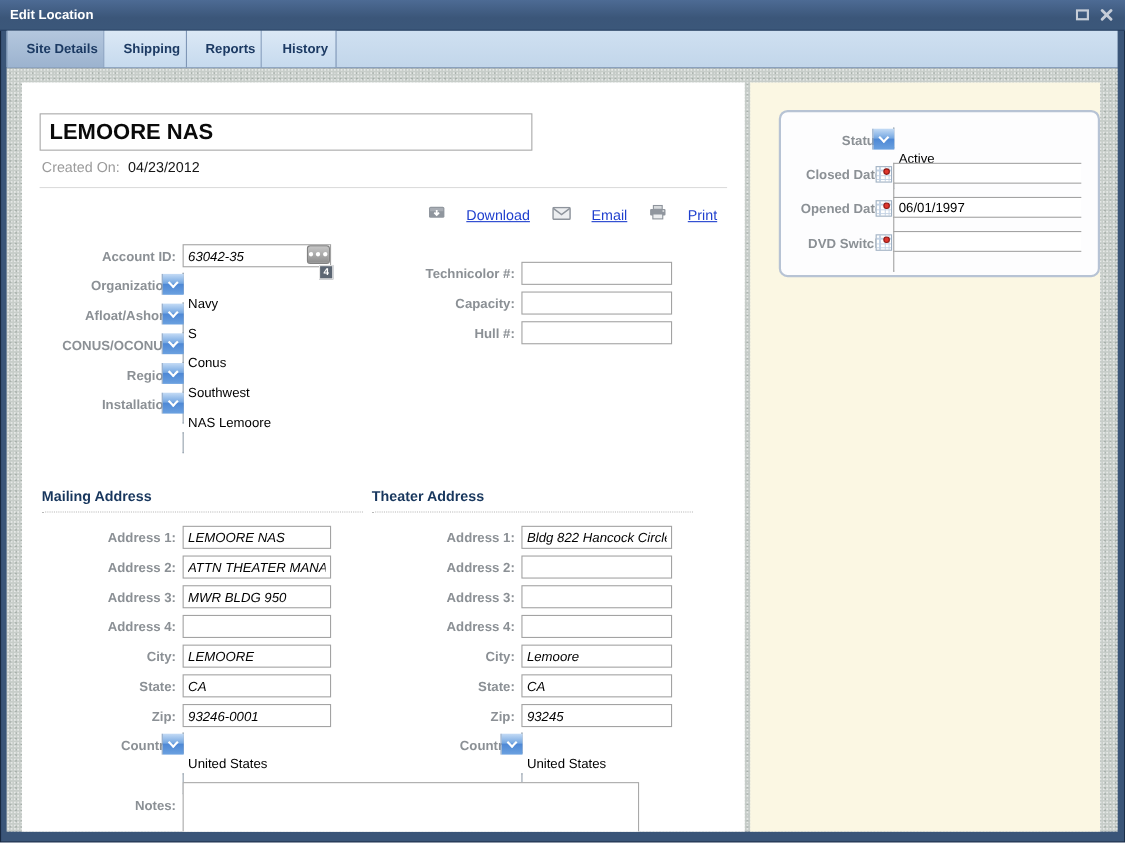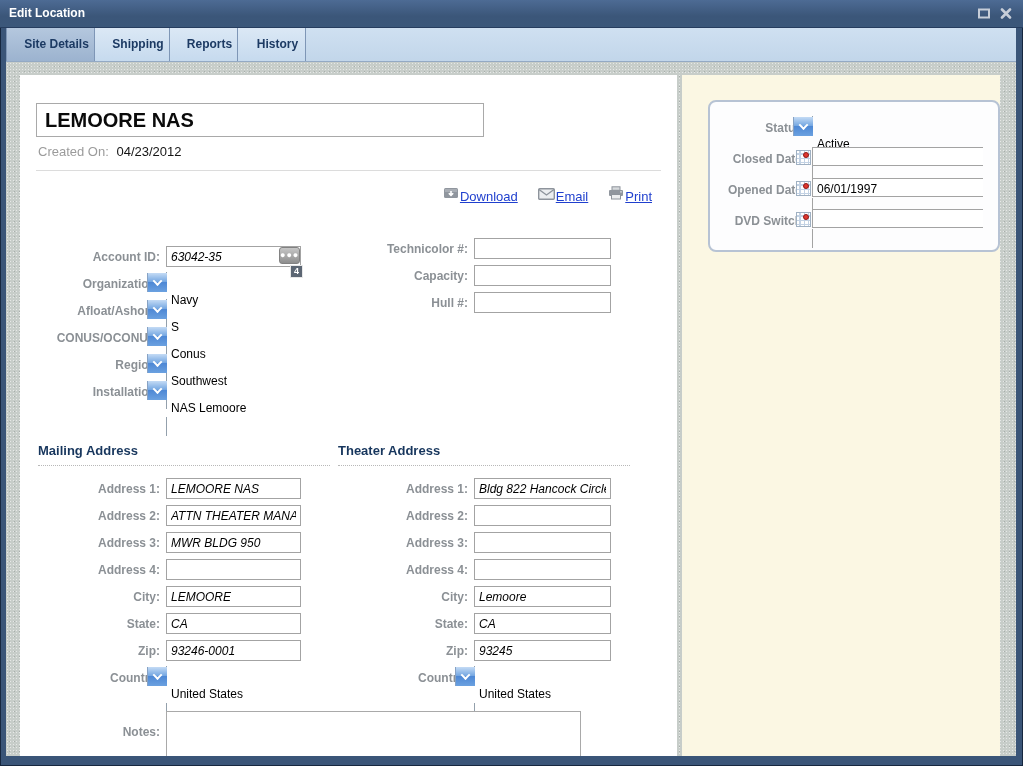--- a/index.html
+++ b/index.html
@@ -34,33 +34,33 @@
   
   .name-input { position:absolute; left:16px; top:28px; width:448px; height:34px; border:1px solid #a9a9a9;
     font-family:"Liberation Sans",sans-serif; font-size:20px; font-weight:bold; color:#0a0a0a; padding:0 8px; }
   .created-row { position:absolute; left:18px; top:69px; font-size:13px; }
   .created-label { color:#9b9b9b; }
   .created-value { color:#151515; margin-left:4px; }
   .hdr-divider { position:absolute; left:16px; top:95px; width:625px; border-top:1px solid #dcdcdc; }
 
   
   .links-row { position:absolute; top:111px; right:25px; display:flex; gap:20px; align-items:center; }
-  .link-item { display:flex; align-items:flex-end; gap:1px; cursor:pointer; }
+  .link-item { display:flex; align-items:center; gap:19px; cursor:pointer; }
   .link-item a { color:#1f3fce; font-size:13px; text-decoration:underline; }
 
   
   .frow { display:flex; align-items:center; height:27px; }
   .flabel { font-size:12px; font-weight:bold; color:#8b9095; text-align:right; padding-right:6px; flex:none; }
   .col-left .flabel { width:138px; }
   .col-left .fctrl { width:135px; }
   .col-right .flabel { width:142px; }
   .col-right .fctrl { width:137px; }
   .fctrl { position:relative; flex:none; height:21px; }
 
-  #top-form-left  { position:absolute; left:8px;  top:168px; }
+  #top-form-left  { position:absolute; left:8px;  top:144px; }
   #top-form-right { position:absolute; left:312px; top:160px; }
   .sec-header { position:absolute; width:292px; font-size:13px; font-weight:bold; color:#17365d;
     padding-bottom:7px; border-bottom:1px dotted #b8b8b8; }
   #mailing-header { left:18px; top:368px; }
   #theater-header { left:318px; top:368px; }
   #mailing-form { position:absolute; left:8px; top:400px; }
   #theater-form { position:absolute; left:312px; top:400px; }
   #notes-row { position:absolute; left:8px; top:636px; align-items:flex-start; }
   #notes-row .flabel { width:138px; padding-top:14px; }
   .notes-area { width:415px; height:60px; border:1px solid #a9a9a9; resize:none;

